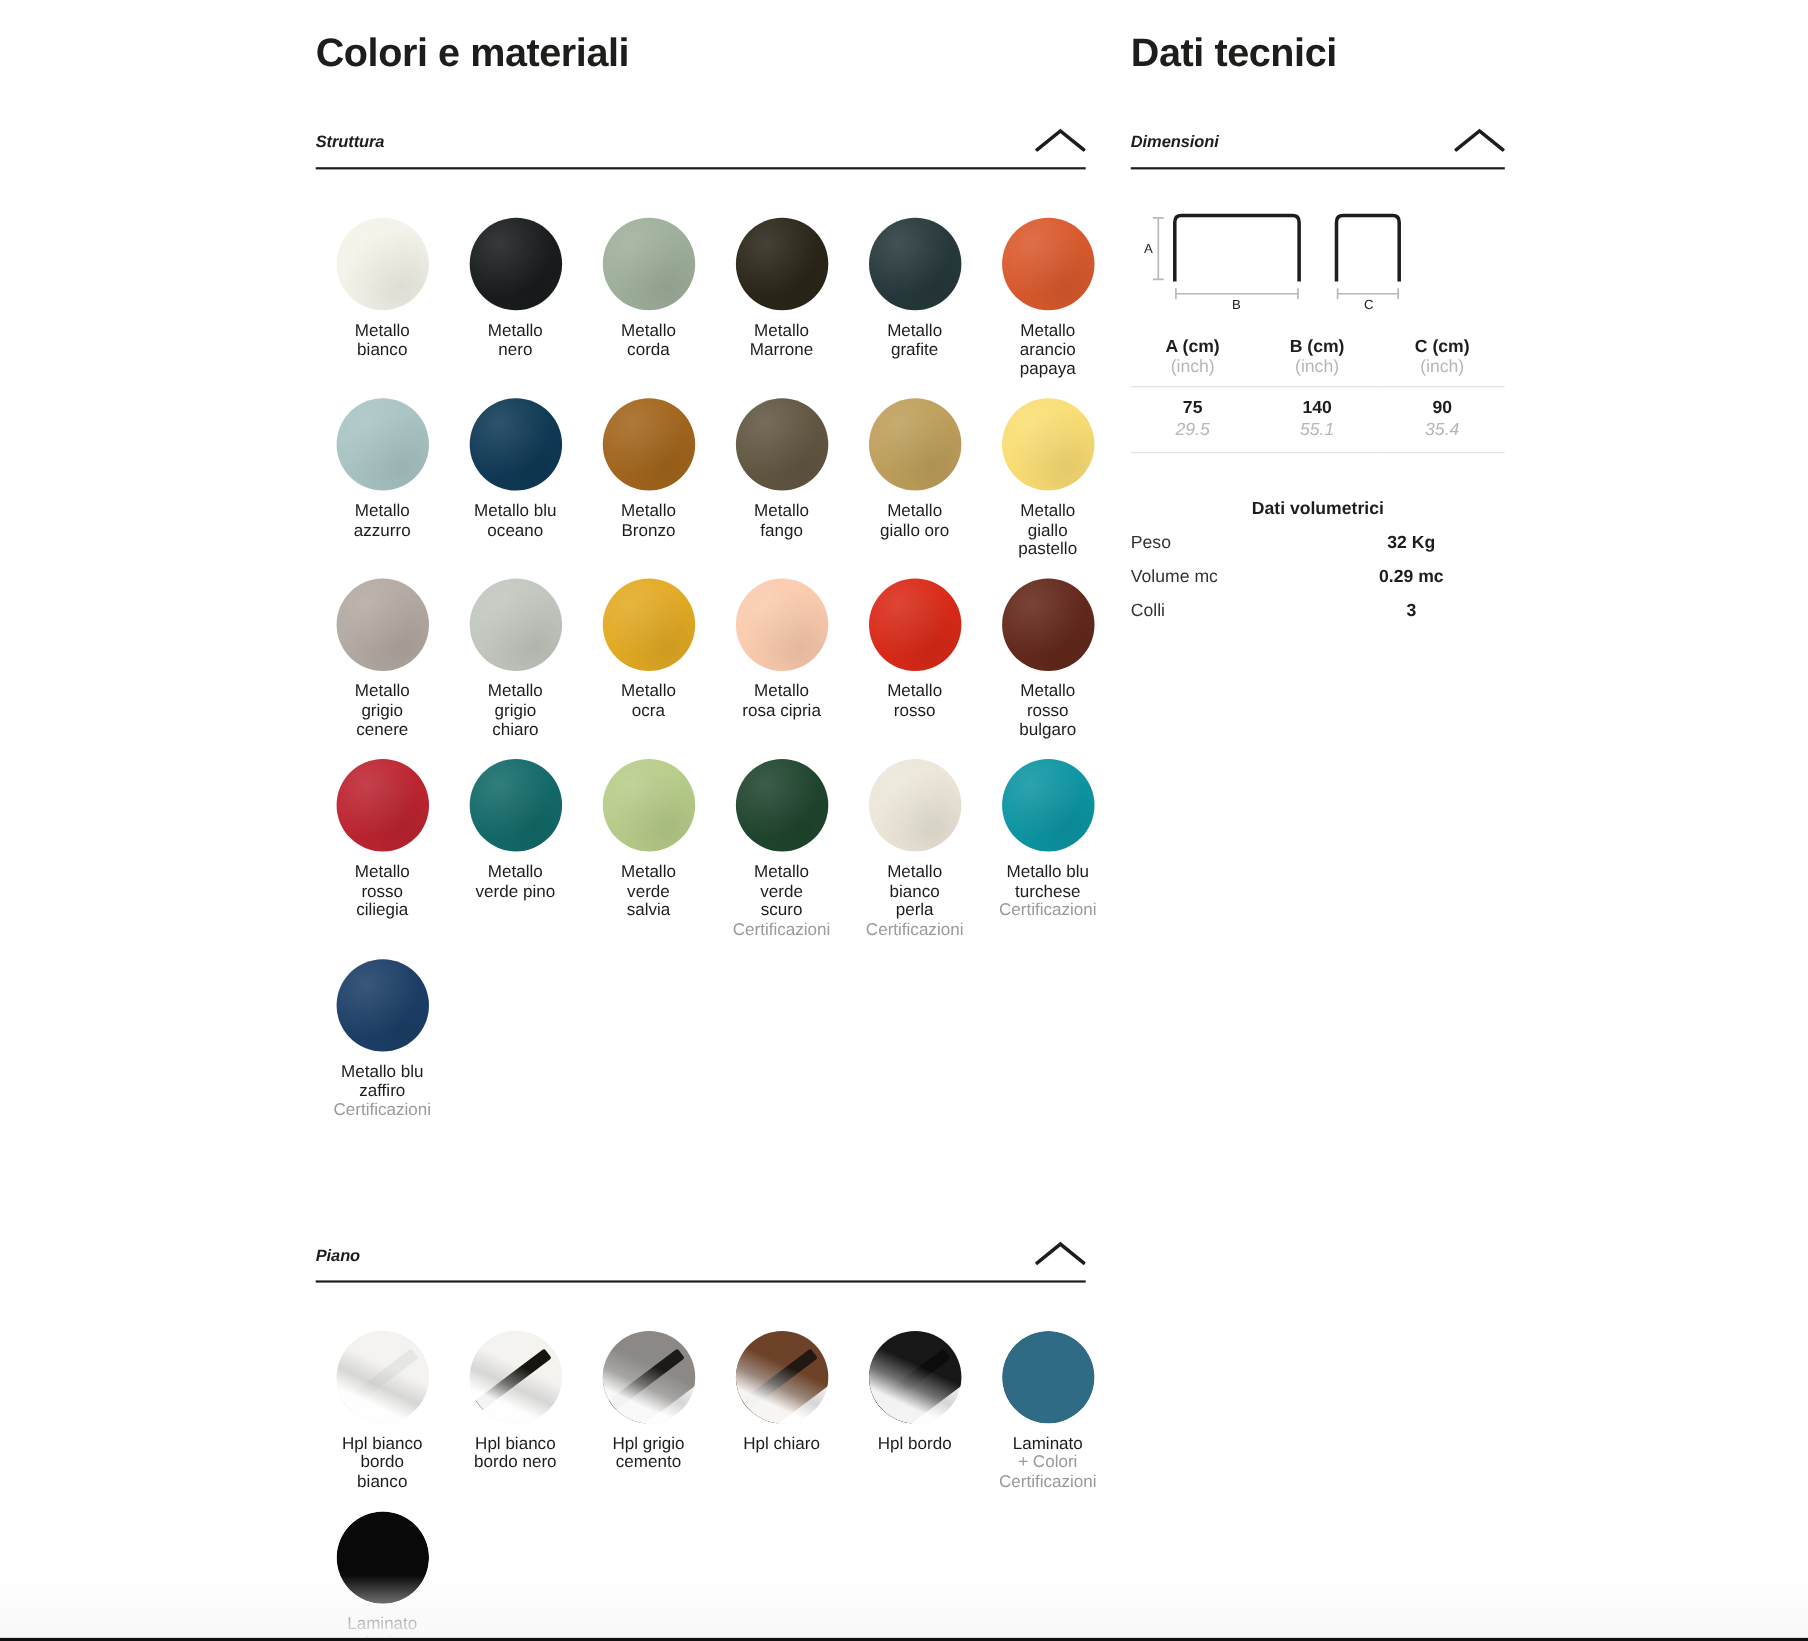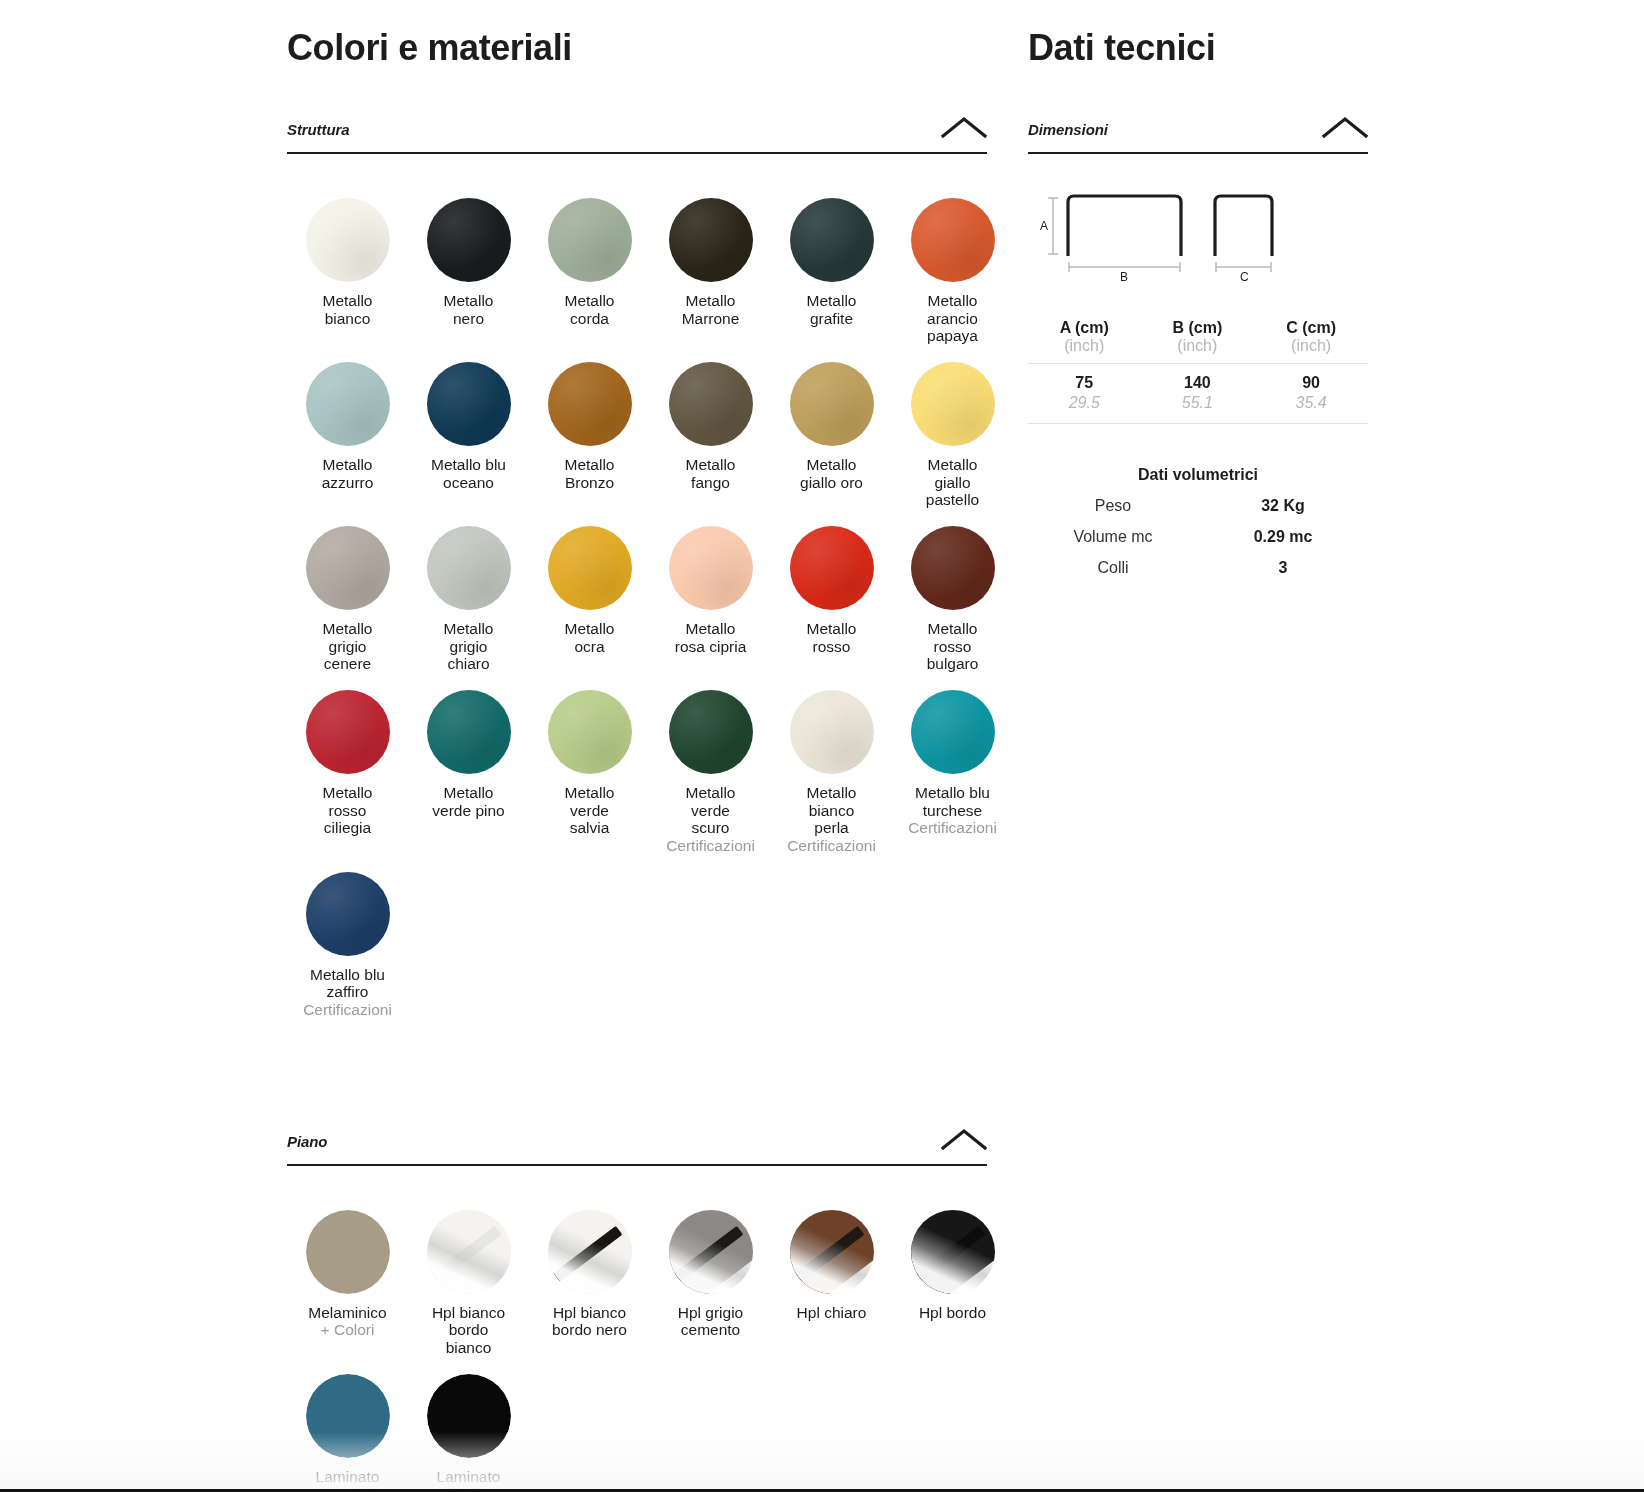--- a/index.html
+++ b/index.html
@@ -153,21 +153,21 @@
 
   
   .dim-figure {
     margin-top: 34px;
     height: 110px;
     position: relative;
   }
   .dim-figure svg { display:block; }
 
   .dim-table {
-    margin-top: 20px;
+    margin-top: 8px;
     width: 100%;
     border-collapse: collapse;
   }
   .dim-table th {
     text-align: center;
     font-size: 16px;
     font-weight: 700;
     padding-bottom: 2px;
     border-bottom: 1px solid #e2e2e2;
   }
@@ -199,21 +199,21 @@
     font-weight: 700;
     margin-top: 42px;
   }
   .vol-row {
     display: flex;
     margin-top: 13px;
     font-size: 16px;
   }
   .vol-key {
     width: 50%;
-    text-align: center;
+    text-align: left;
     color: #333;
   }
   .vol-val {
     width: 50%;
     text-align: center;
     font-weight: 700;
     color: #1d1d1b;
   }
 
   
@@ -394,27 +394,20 @@
     <div class="accordion" style="margin-top:110px;">
       <div class="accordion-head">
         <span class="acc-label">Piano</span>
         <span class="chev">
           <svg width="46" height="22" viewBox="0 0 46 22">
             <path d="M2 20 L23 3 L44 20" fill="none" stroke="#1d1d1b" stroke-width="3.2" stroke-linecap="square"></path>
           </svg>
         </span>
       </div>
       <div class="swatch-grid" id="grid-piano">
-          <div class="swatch-cell">
-            <div class="piano-disc">
-              <div class="piano-plain" style="background: rgb(167, 156, 134);"></div>
-            </div>
-            <div class="swatch-label">Melaminico</div>
-            <div class="swatch-sub">+ Colori</div>
-          </div>
           <div class="swatch-cell">
             <div class="piano-disc">
               <div class="piano-top" style="background: rgb(244, 243, 239); transform: rotate(-37deg);"></div>
               <div class="piano-edge" style="background: rgb(230, 230, 228);"></div>
               <div class="piano-shine"></div>
             </div>
             <div class="swatch-label">Hpl bianco
 bordo
 bianco</div>
           </div>

